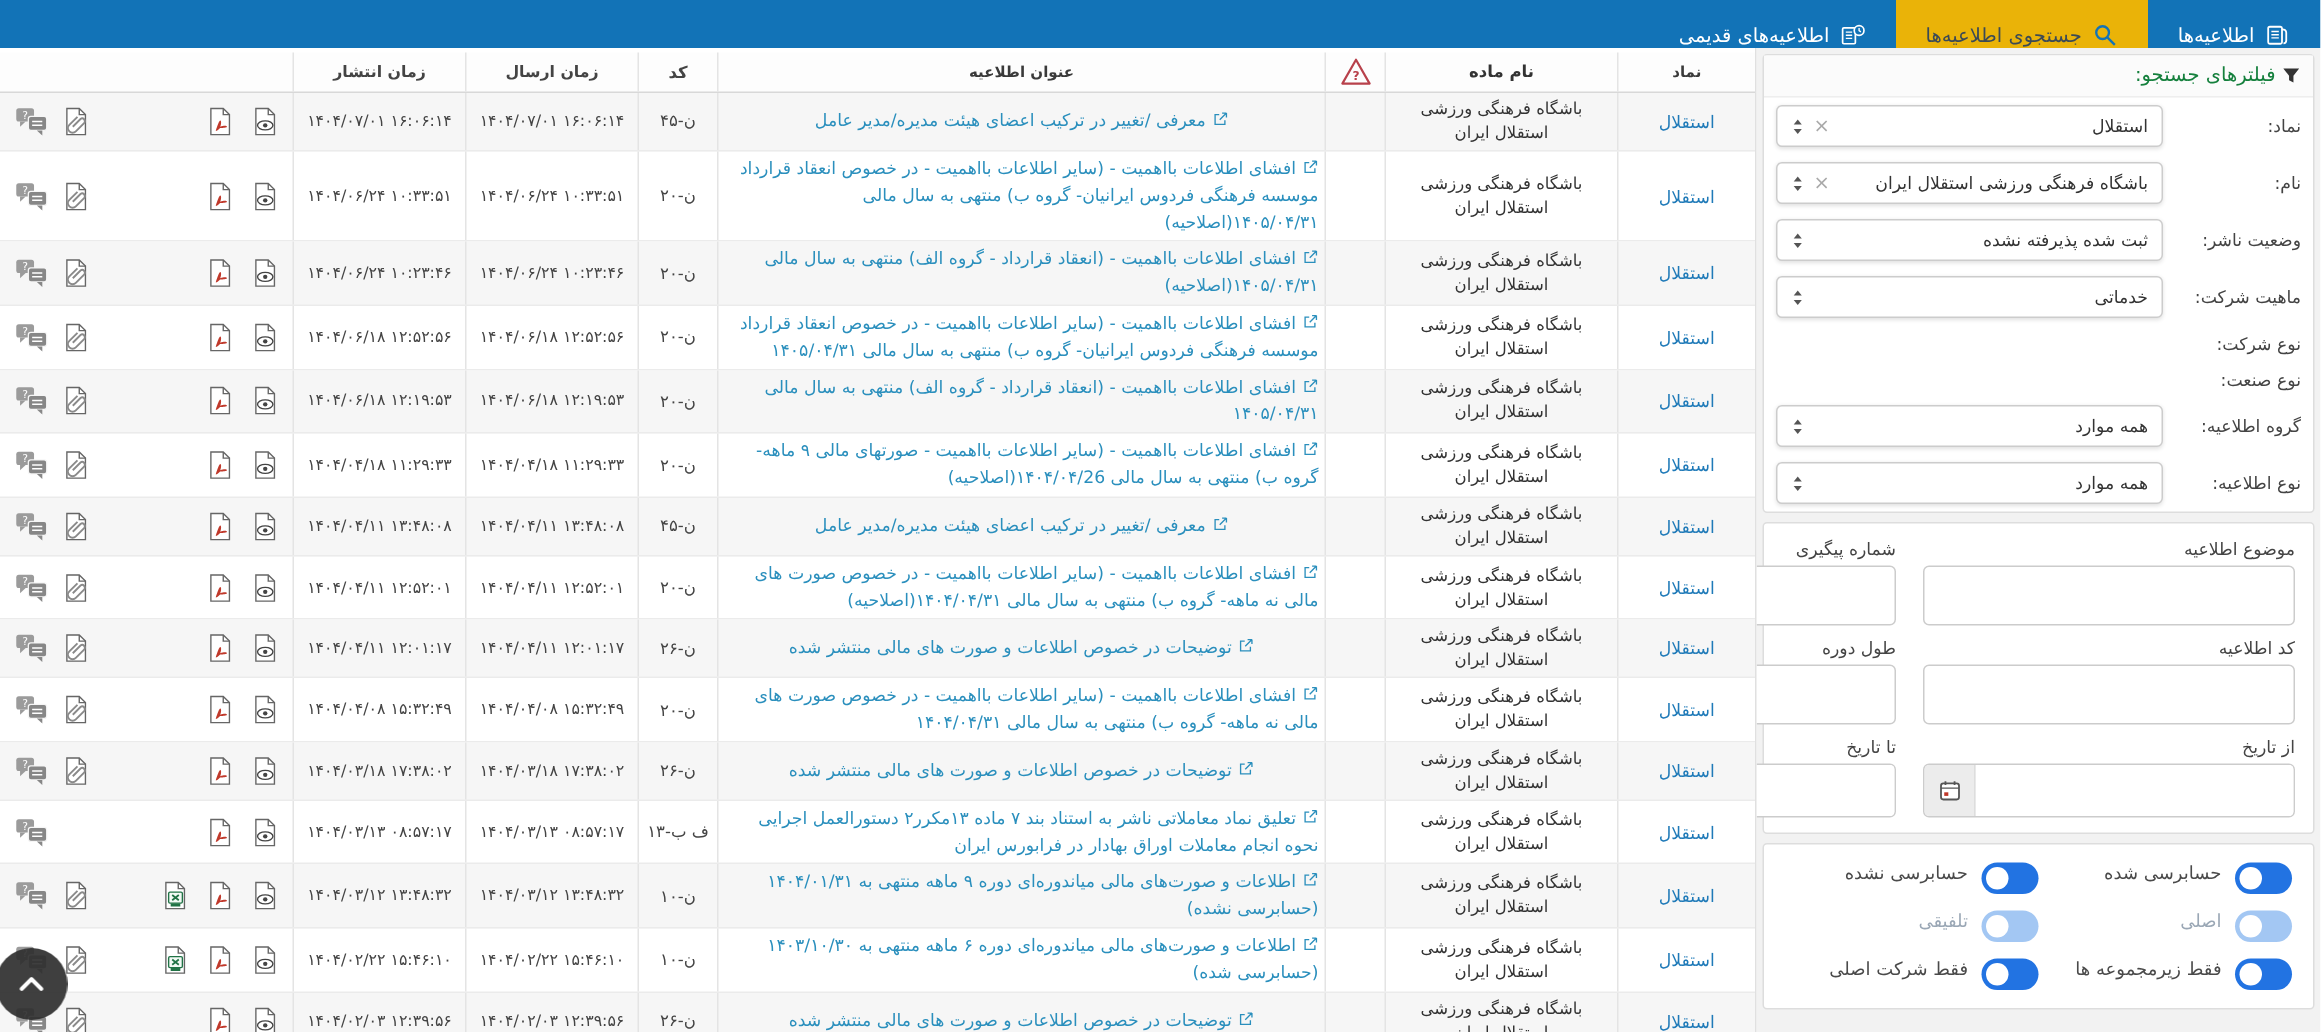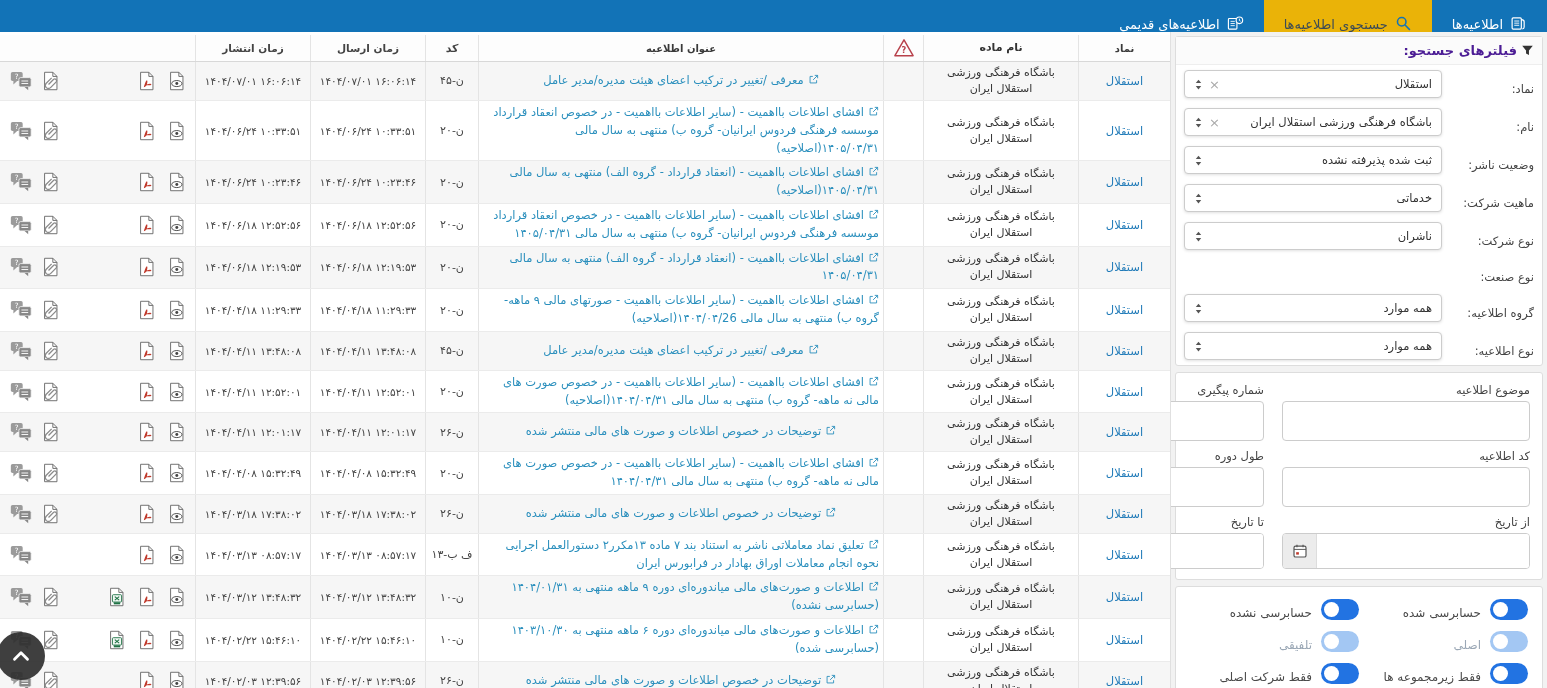--- a/index.html
+++ b/index.html
@@ -12,41 +12,41 @@
   .tab { display:flex; align-items:flex-end; gap:7px; padding:0 20px; color:#fff; font-size:13px; cursor:pointer; }
   .tab svg { width:17px; height:17px; color:#fff; }
   .tab.active { background:#eab308; color:#3b4a56; }
   .tab.active svg { color:#1273b7; }
 
   .layout { display:flex; height:656px; }
 
   
   .sidebar { width:376px; background:#f2f2f2; padding:4px 4px 0 4px; overflow:hidden; }
   .panel { background:#fff; border:1px solid #ddd; border-radius:3px; margin-bottom:6px; }
-  .panel-title { display:flex; align-items:center; gap:4px; padding:6px 8px; font-size:13px; font-weight:bold; color:#4c1d95; border-bottom:1px solid #eee; background:#fbfbfb; }
+  .panel-title { display:flex; align-items:center; gap:4px; padding:6px 8px; font-size:13px; font-weight:normal; color:#15803d; border-bottom:1px solid #eee; background:#fbfbfb; }
   .panel-title svg { width:13px; height:13px; }
   .filter-row { display:flex; align-items:center; padding:5px 8px; }
-  .filter-label { width:92px; font-size:11.5px; color:#444; flex:none;margin-top:10px; }
+  .filter-label { width:92px; font-size:11.5px; color:#444; flex:none; }
   .selbox { flex:1; height:28px; border:1px solid #ccc; border-radius:4px; background:#fff;
             box-shadow:0 1px 3px rgba(0,0,0,.12); display:flex; align-items:center; padding:0 9px; cursor:pointer; }
   .selval { flex:1; font-size:11.5px; color:#333; text-align:right; white-space:nowrap; overflow:hidden; }
   .clear { color:#a9a9a9; font-size:13px; margin:0 6px; cursor:pointer; line-height:1; }
   .sort { width:9px; height:13px; flex:none; }
 
   .grid2 { display:grid; grid-template-columns:1fr 1fr; column-gap:18px; row-gap:8px; padding:10px 12px; }
   .fld-label { font-size:11.5px; color:#444; text-align:right; margin-bottom:4px; display:block; }
   .txtinput { width:100%; height:40px; border:1px solid #ccc; border-radius:4px; background:#fff; font:inherit; padding:0 8px; }
   .selinput { width:100%; height:40px; border:1px solid #ccc; border-radius:4px; background:#fff; display:flex; align-items:center; padding:0 10px; cursor:pointer; }
   .dateinput { display:flex; height:36px; border:1px solid #ccc; border-radius:4px; overflow:hidden; background:#fff; }
   .dateinput input { flex:1; border:0; font:inherit; padding:0 6px; min-width:0; }
   .calbtn { width:34px; flex:none; background:#ececec; border-right:1px solid #ddd; display:flex; align-items:center; justify-content:center; cursor:pointer; }
   .calbtn svg { width:16px; height:16px; }
 
   .toggles { display:grid; grid-template-columns:1fr 1fr; row-gap:11px; padding:12px 14px; }
-  .toggle-item { display:flex; align-items:flex-end; gap:9px; font-size:12px; color:#4a4a4a; cursor:pointer; }
+  .toggle-item { display:flex; align-items:flex-start; gap:9px; font-size:12px; color:#4a4a4a; cursor:pointer; }
   .pill { width:38px; height:21px; border-radius:11px; position:relative; flex:none; background:#2273e2; }
   .pill::after { content:""; position:absolute; left:3px; top:3px; width:15px; height:15px; border-radius:50%; background:#fff; }
   .toggle-item.light .pill { background:#a3c7f3; }
   .toggle-item.light { color:#9aa7b5; }
 
   
   .main { flex:1; background:#fff; border-right:1px solid #e0e0e0; overflow:hidden; display:flex; flex-direction:column; padding-top:3px; }
   .trow, .thead { display:flex; align-items:stretch; }
   .thead { height:40px; border-bottom:1px solid #d8d8d8; background:#fdfdfd; }
   .th, .td { display:flex; align-items:center; justify-content:center; border-left:1px solid #e4e4e4; padding:3px 4px; }
@@ -228,27 +228,20 @@
       <span class="selval">خدماتی</span>
 
       <svg class="sort">
                 <use href="#i-sort"></use>
               </svg>
     </div>
   </div>
 
   <div class="filter-row">
     <span class="filter-label">نوع شرکت:</span>
-    <div class="selbox">
-      <span class="selval">ناشران</span>
-
-      <svg class="sort">
-                <use href="#i-sort"></use>
-              </svg>
-    </div>
   </div>
 
   <div class="filter-row">
     <span class="filter-label">نوع صنعت:</span>
   </div>
 
   <div class="filter-row">
     <span class="filter-label">گروه اطلاعیه:</span>
     <div class="selbox">
       <span class="selval">همه موارد</span>

